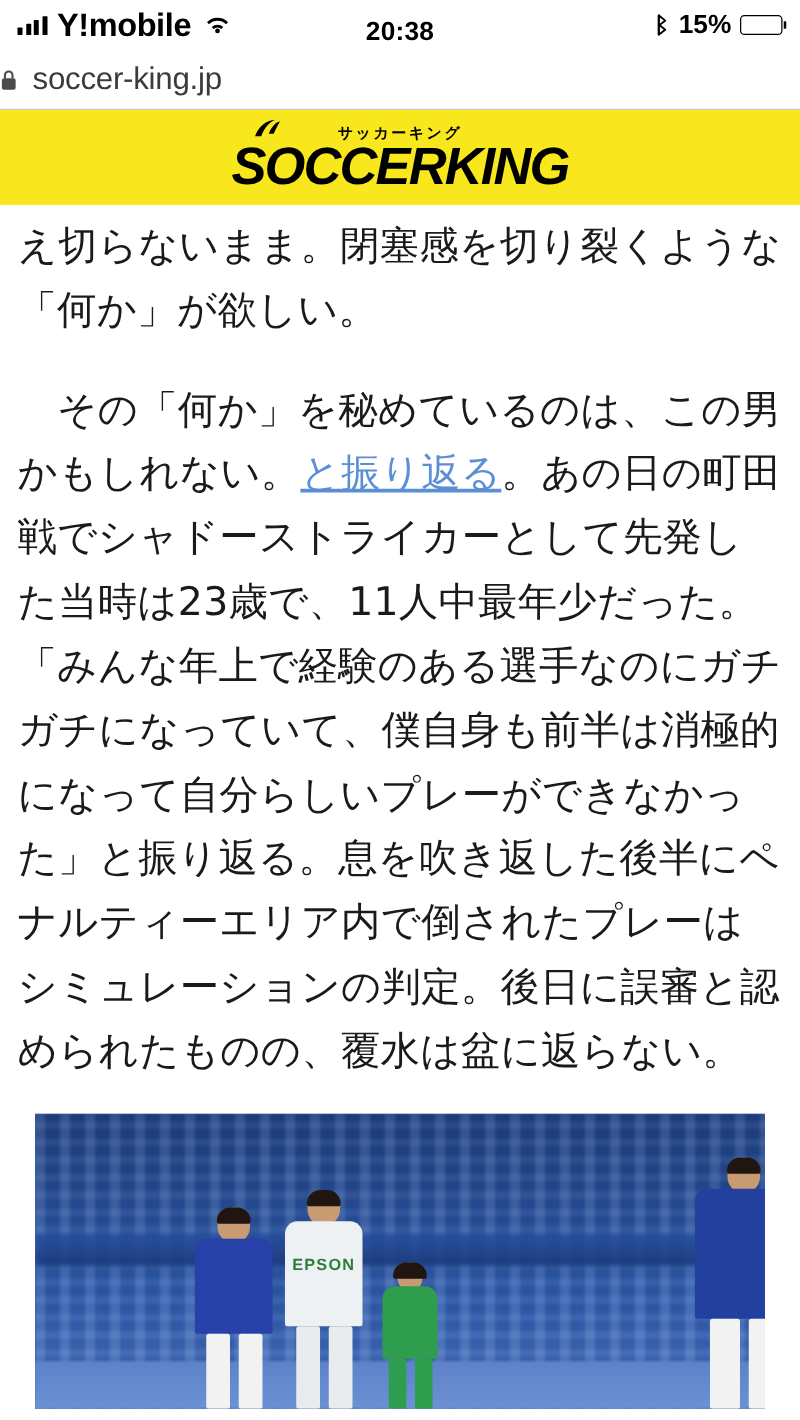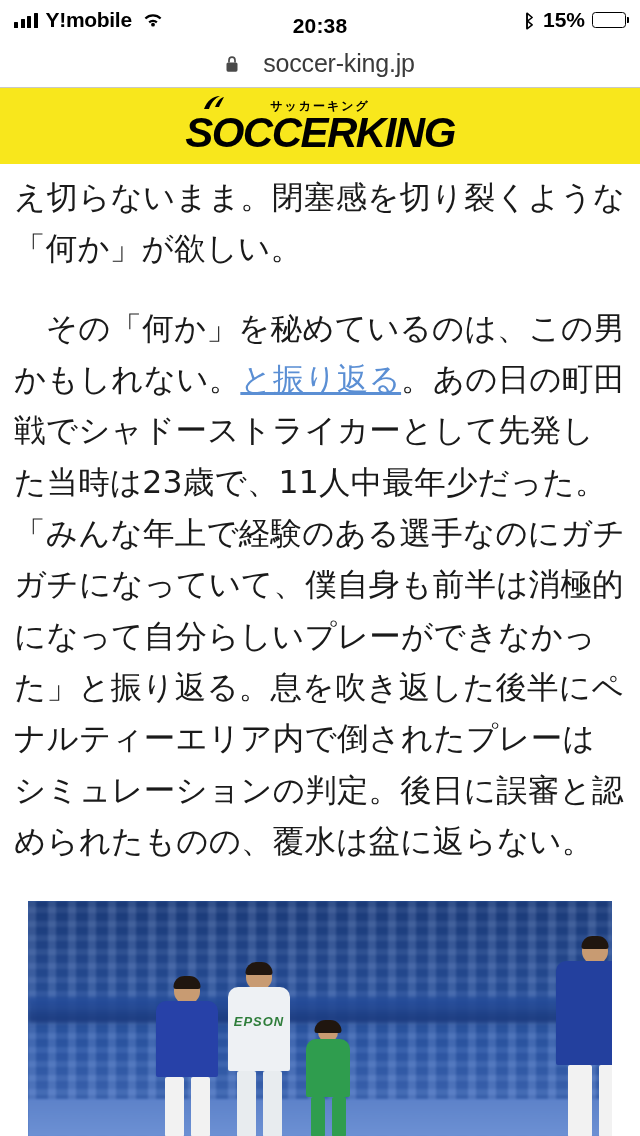--- a/index.html
+++ b/index.html
@@ -24,21 +24,21 @@
     font-weight: bold;
     position: relative;
   }
   .sb-left { display: flex; align-items: center; gap: 8px; }
   .signal { display: flex; align-items: flex-end; gap: 2.5px; height: 16px; }
   .signal i { display: block; width: 4px; background: #000; border-radius: 0.5px; }
   .signal i:nth-child(1) { height: 6px; }
   .signal i:nth-child(2) { height: 9px; }
   .signal i:nth-child(3) { height: 12px; }
   .signal i:nth-child(4) { height: 15px; }
-  .carrier { font-size: 21px; font-weight: bold; letter-spacing: -0.3px; }
+  .carrier { font-size: 26px; font-weight: bold; letter-spacing: -0.3px; }
   .wifi { width: 22px; height: 17px; position: relative; margin-left: 2px; }
   .wifi svg { display: block; }
   .sb-center {
     position: absolute;
     left: 0; right: 0;
     text-align: center;
     font-size: 21px;
     font-weight: bold;
     letter-spacing: 0.2px;
     margin-top: 12px;
@@ -73,22 +73,22 @@
     background: #f9cf42;
     border-radius: 1.5px;
   }
 
   
   .urlbar {
     height: 48px;
     background: #ffffff;
     display: flex;
     align-items: center;
-    justify-content: center;
-    gap: 24px;
+    justify-content: flex-start;
+    gap: 12px;
     border-bottom: 1px solid #c8c8c8;
   }
   .lock { width: 14px; height: 18px; }
   .url-text {
     font-size: 25px;
     color: #3b3b3b;
     letter-spacing: -0.2px;
   }
 
   
@@ -167,26 +167,25 @@
     letter-spacing: 0.2px;
     font-family: "DejaVu Sans", sans-serif;
     word-break: break-all;
   }
   .para.first { margin-top: 8px; }
   .para.second { margin-top: 28px; }
   .link { color: #5b8fd4; }
 
   
   .photo {
-    margin: 34px 14px 0 14px;
+    margin: 24px 14px 0 14px;
     height: 236px;
     position: relative;
     overflow: hidden;
     background: #2e58a6;
-    font-style: italic;
   }
   .ph-crowd {
     position: absolute;
     inset: 0;
     background:
       repeating-linear-gradient(90deg,
         rgba(255,255,255,0.10) 0px, rgba(255,255,255,0.10) 8px,
         rgba(0,0,0,0.05) 8px, rgba(0,0,0,0.05) 20px),
       repeating-linear-gradient(0deg,
         rgba(255,255,255,0.06) 0px, rgba(255,255,255,0.06) 6px,

